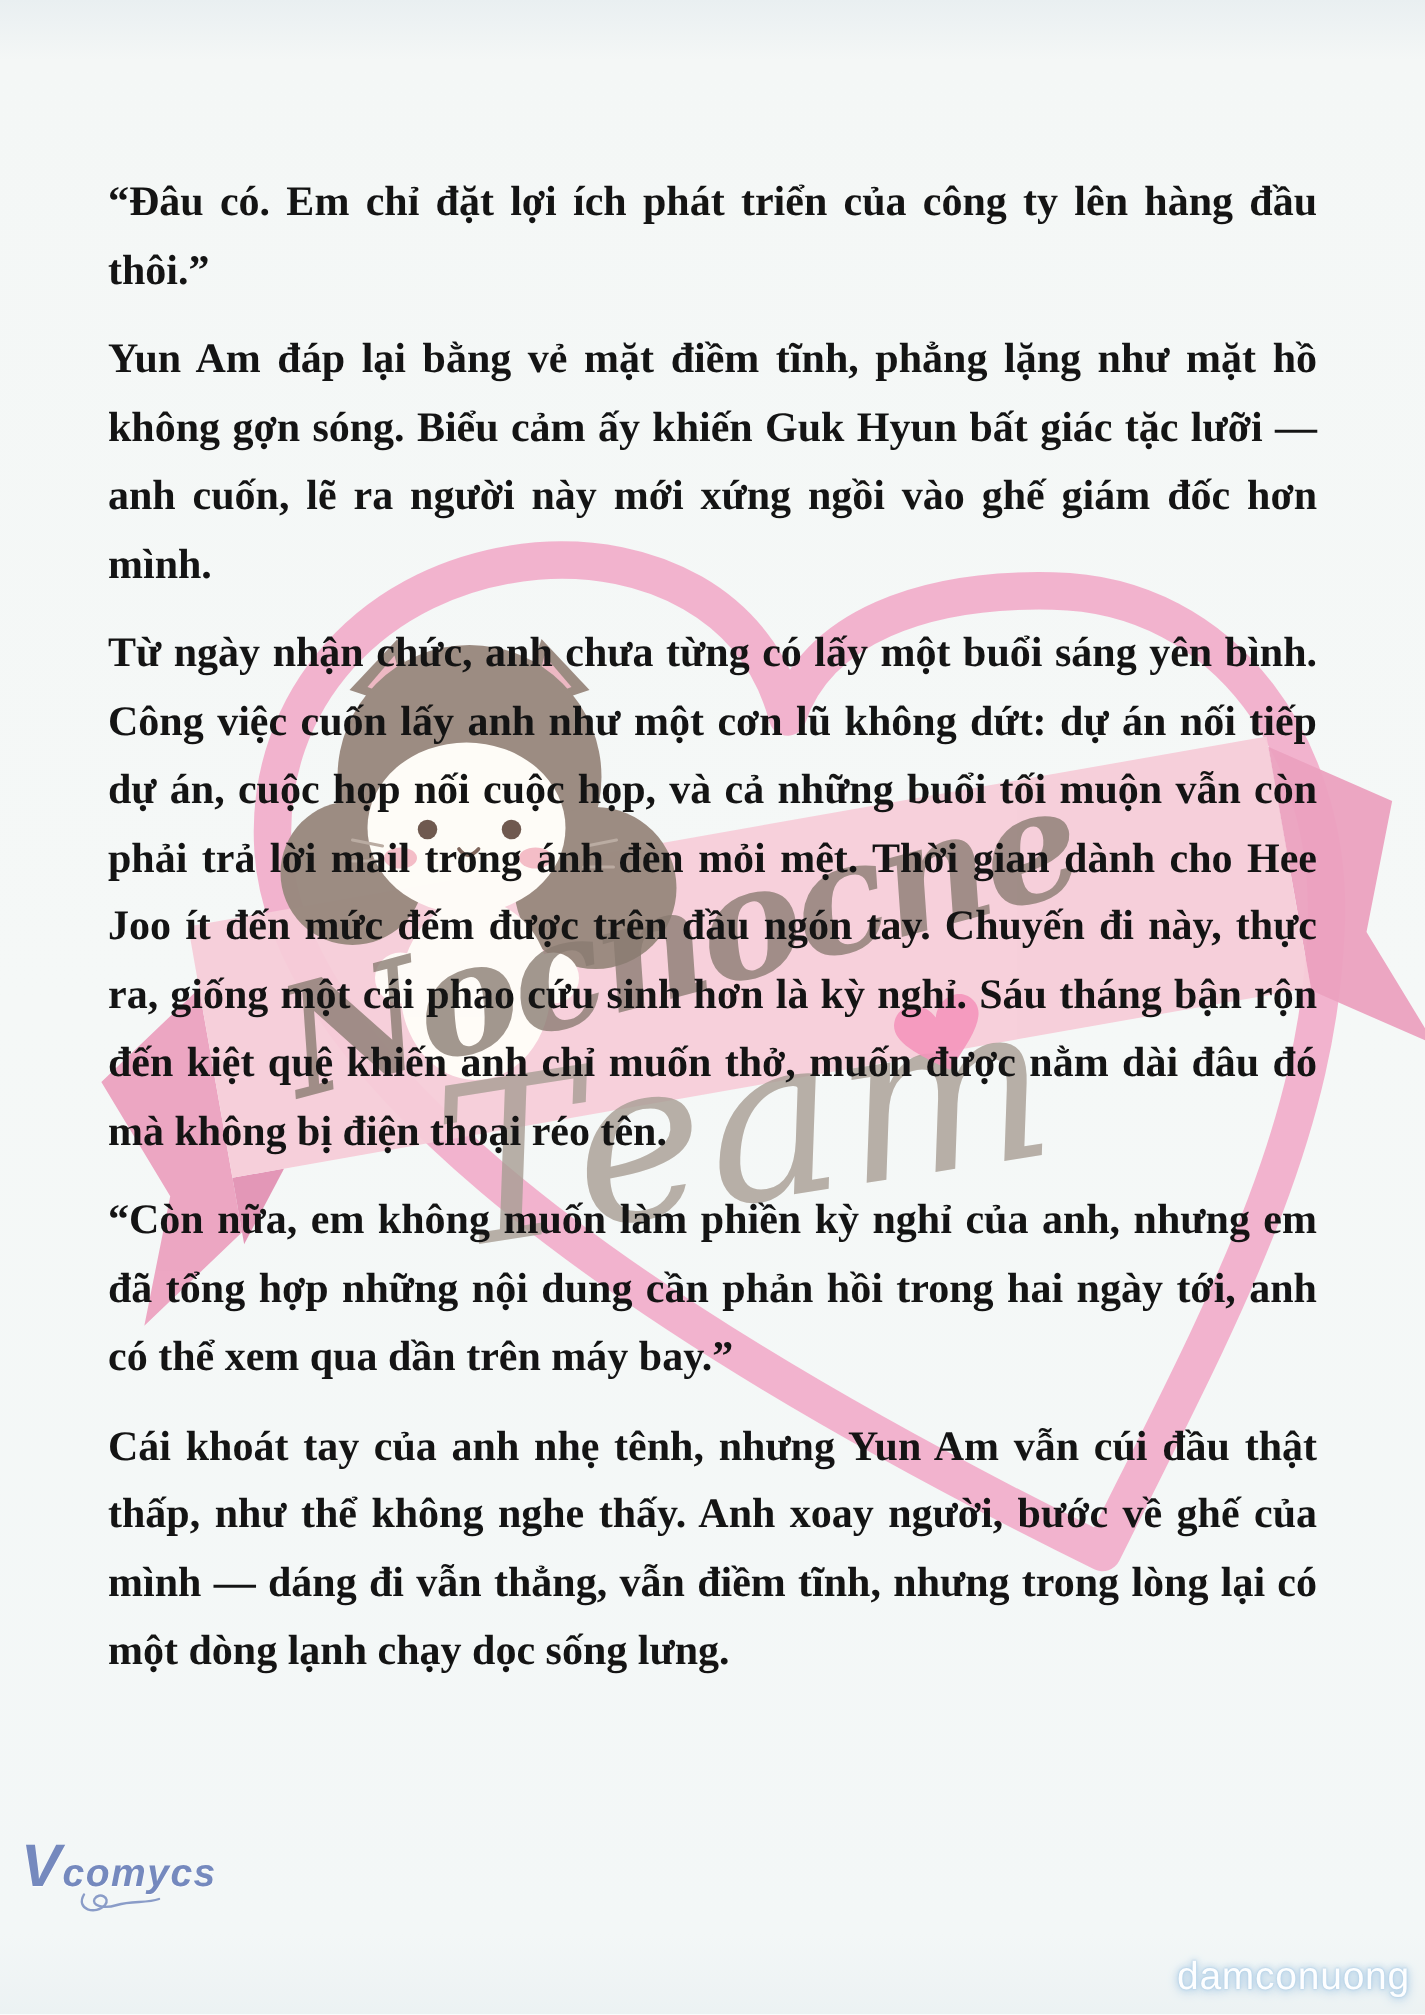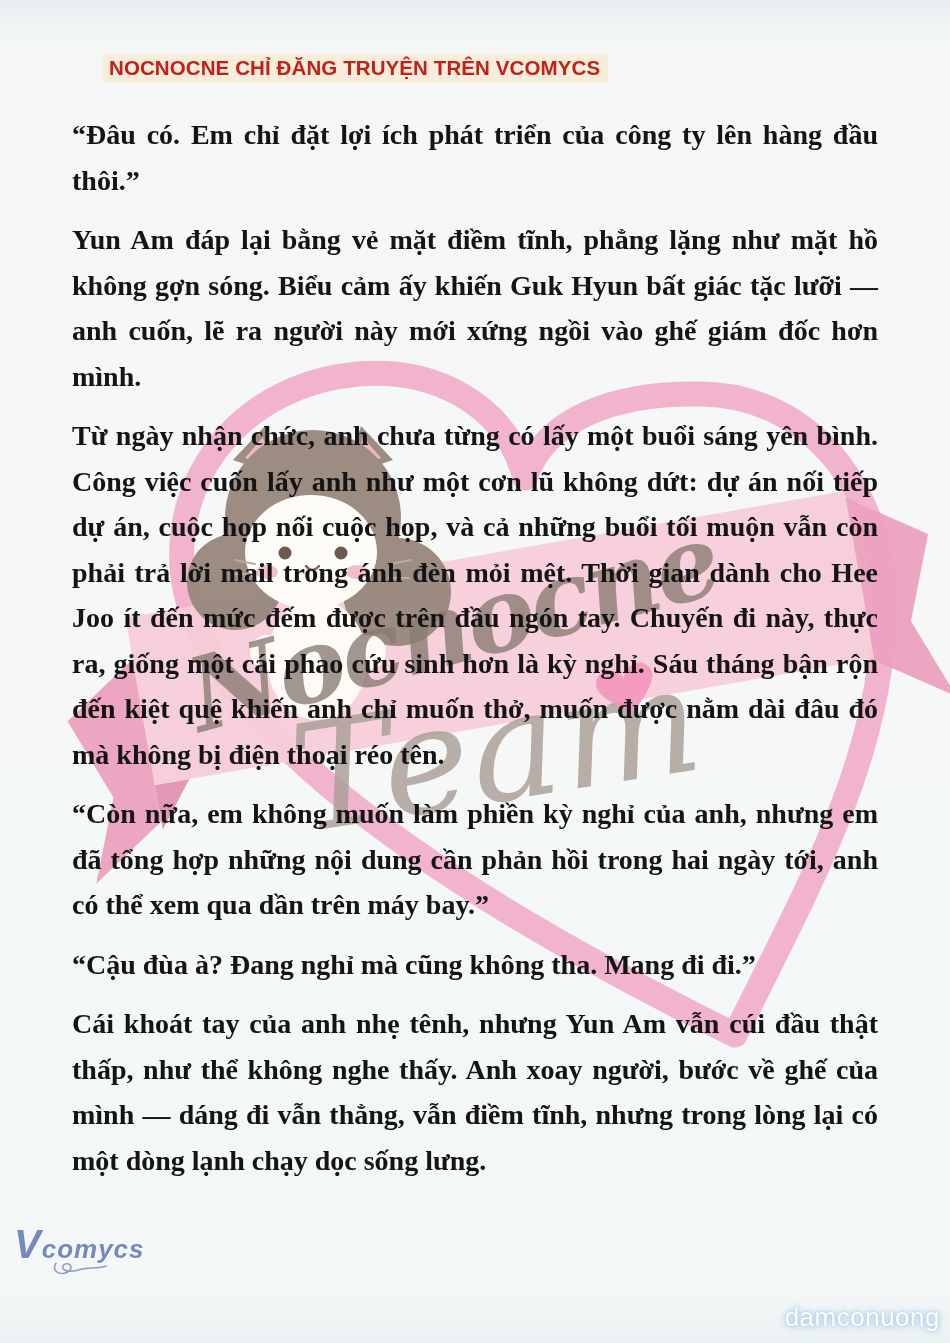--- a/index.html
+++ b/index.html
@@ -111,30 +111,26 @@
     </g>
 
     <text class="wm-name" x="0" y="0" transform="translate(462,662) rotate(-15)" font-size="102" text-anchor="middle">Nocnocne</text>
 
     <text class="wm-word" x="0" y="0" transform="translate(505,800) rotate(-9)" font-size="148" text-anchor="middle">Team</text>
 
     <path transform="rotate(-15 627 690)" d="M627,678 C622,664 604,662 599,675 C595,686 608,698 627,714
              C646,698 659,686 655,675 C650,662 632,664 627,678 Z" fill="#f495bb" opacity="0.9"></path>
   </svg>
 
-  <div class="header-strip">
-    <span>NOCNOCNE CHỈ ĐĂNG TRUYỆN TRÊN VCOMYCS</span>
-  </div>
 
   <div class="content">
     <p>“Đâu có. Em chỉ đặt lợi ích phát triển của công ty lên hàng đầu thôi.”</p>
     <p>Yun Am đáp lại bằng vẻ mặt điềm tĩnh, phẳng lặng như mặt hồ không gợn sóng. Biểu cảm ấy khiến Guk Hyun bất giác tặc lưỡi — anh cuốn, lẽ ra người này mới xứng ngồi vào ghế giám đốc hơn mình.</p>
     <p>Từ ngày nhận chức, anh chưa từng có lấy một buổi sáng yên bình. Công việc cuốn lấy anh như một cơn lũ không dứt: dự án nối tiếp dự án, cuộc họp nối cuộc họp, và cả những buổi tối muộn vẫn còn phải trả lời mail trong ánh đèn mỏi mệt. Thời gian dành cho Hee Joo ít đến mức đếm được trên đầu ngón tay. Chuyến đi này, thực ra, giống một cái phao cứu sinh hơn là kỳ nghỉ. Sáu tháng bận rộn đến kiệt quệ khiến anh chỉ muốn thở, muốn được nằm dài đâu đó mà không bị điện thoại réo tên.</p>
     <p>“Còn nữa, em không muốn làm phiền kỳ nghỉ của anh, nhưng em đã tổng hợp những nội dung cần phản hồi trong hai ngày tới, anh có thể xem qua dần trên máy bay.”</p>
-    <p>“Cậu đùa à? Đang nghỉ mà cũng không tha. Mang đi đi.”</p>
     <p>Cái khoát tay của anh nhẹ tênh, nhưng Yun Am vẫn cúi đầu thật thấp, như thể không nghe thấy. Anh xoay người, bước về ghế của mình — dáng đi vẫn thẳng, vẫn điềm tĩnh, nhưng trong lòng lại có một dòng lạnh chạy dọc sống lưng.</p>
   </div>
 
   <div class="footer-logo">
     <span class="logo-text">Vcomycs</span>
     <svg class="logo-flourish" width="70" height="18" viewBox="0 0 70 18">
       <path d="M8 3 C2 13 16 17 22 10 C26 5 18 1 15 6 C13 10 20 13 30 10 C40 7 50 9 58 6" stroke="#8a9cc8" stroke-width="1.6" fill="none" stroke-linecap="round"></path>
     </svg>
   </div>
 

